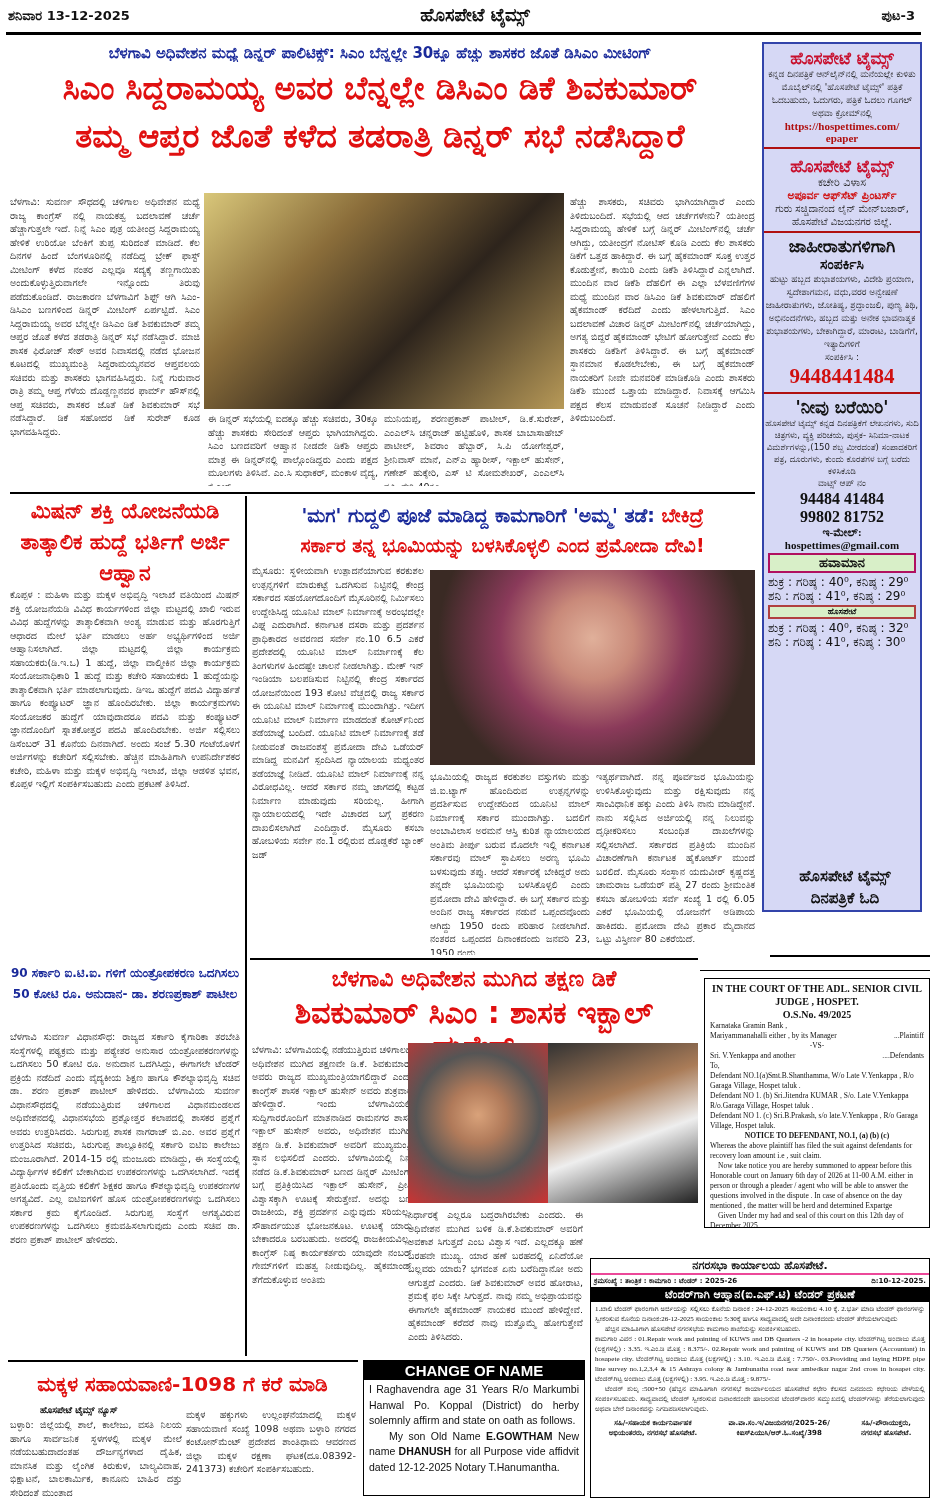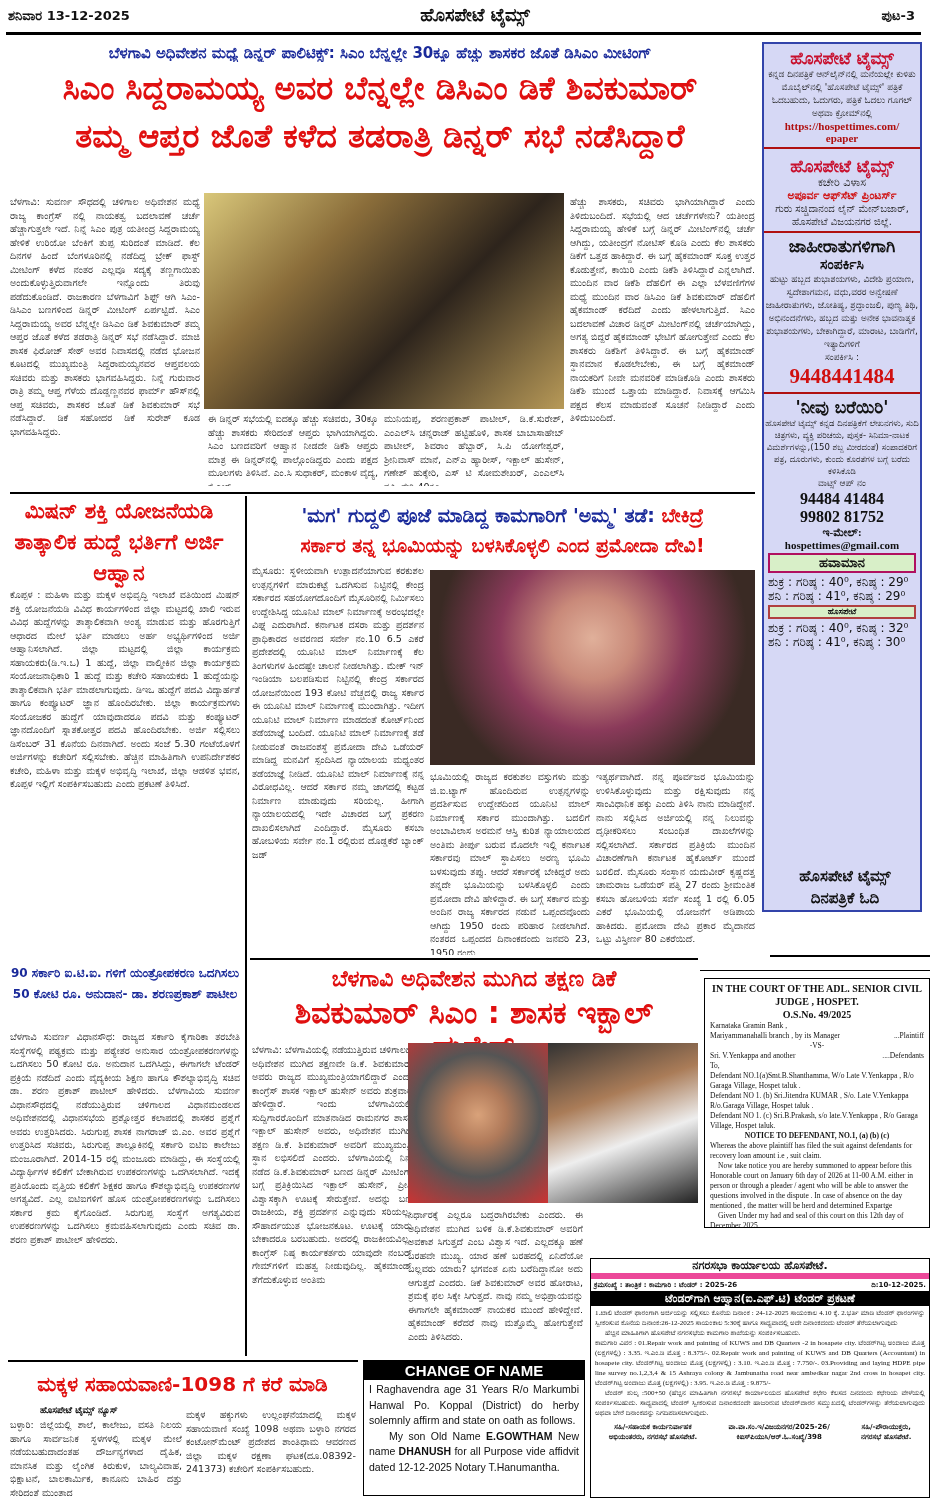--- a/index.html
+++ b/index.html
@@ -34,21 +34,21 @@
   .weather-box.small { font-size: 8px; border-color: #b04040; }
   .weather-row { font-size: 12px; padding-left: 4px; line-height: 14px; }
   .read-promo { left: 770px; top: 865px; width: 150px; text-align: center; font-size: 15px; line-height: 22px; font-weight: bold; }
   
   .court { left: 704px; top: 978px; width: 226px; height: 250px; border: 1.5px solid #000; padding: 3px 5px; font-family: "Liberation Serif", serif; font-size: 7.5px; line-height: 10px; overflow: hidden; }
   .court .ct { text-align: center; font-weight: bold; font-size: 10px; line-height: 13px; }
   .court .center { text-align: center; }
   .court .bold { font-weight: bold; }
   
   .tender { left: 590px; top: 1258px; width: 340px; height: 240px; border: 1.5px solid #000; font-size: 7px; line-height: 10px; overflow: hidden; }
-  .tender .t-head { text-align: center; font-weight: bold; font-size: 11px; border-bottom: 6px solid #ec4899; padding: 2px; }
+  .tender .t-head { text-align: center; font-weight: bold; font-size: 11px; border-bottom: 2px solid #ec4899; padding: 2px; }
   .tender .t-meta { display: flex; justify-content: space-between; font-weight: bold; padding: 1px 3px; border-bottom: 1px solid #000; }
   .tender .t-banner { background: #000; color: #fff; text-align: center; font-weight: bold; font-size: 11px; padding: 2px; }
   .tender .t-body { padding: 2px 4px; text-align: justify; font-family: "Liberation Serif", serif; }
   .tender .t-sign { display: flex; justify-content: space-around; text-align: center; padding: 2px; font-weight: bold; }
   
   .con { left: 363px; top: 1360px; width: 222px; height: 136px; border: 1.5px solid #000; font-family: "Liberation Sans", sans-serif; }
   .con .con-title { background: #000; color: #fff; text-align: center; font-weight: bold; font-size: 15px; padding: 1px 0; }
   .con .con-body { padding: 2px 5px; font-size: 10.5px; line-height: 15.5px; text-align: justify; }
   .section-title-red { font-weight: bold; color: #e01010; text-align: center; }
   .section-title-blue { font-weight: bold; color: #1a2a9a; text-align: center; }
@@ -66,21 +66,21 @@
 <div class="abs headline" style="top:112px;">ತಮ್ಮ ಆಪ್ತರ ಜೊತೆ ಕಳೆದ ತಡರಾತ್ರಿ ಡಿನ್ನರ್ ಸಭೆ ನಡೆಸಿದ್ದಾರೆ</div>
 
 <div class="abs body-text" style="left:10px; top:195px; width:190px; height:290px;">ಬೆಳಗಾವಿ: ಸುವರ್ಣ ಸೌಧದಲ್ಲಿ ಚಳಿಗಾಲ ಅಧಿವೇಶನ ಮಧ್ಯೆ ರಾಜ್ಯ ಕಾಂಗ್ರೆಸ್ ನಲ್ಲಿ ನಾಯಕತ್ವ ಬದಲಾವಣೆ ಚರ್ಚೆ ಹೆಚ್ಚಾಗುತ್ತಲೇ ಇದೆ. ನಿನ್ನೆ ಸಿಎಂ ಪುತ್ರ ಯತೀಂದ್ರ ಸಿದ್ದರಾಮಯ್ಯ ಹೇಳಿಕೆ ಉರಿಯೋ ಬೆಂಕಿಗೆ ತುಪ್ಪ ಸುರಿದಂತೆ ಮಾಡಿದೆ. ಕೆಲ ದಿನಗಳ ಹಿಂದೆ ಬೆಂಗಳೂರಿನಲ್ಲಿ ನಡೆದಿದ್ದ ಬ್ರೇಕ್ ಫಾಸ್ಟ್ ಮೀಟಿಂಗ್ ಕಳೆದ ನಂತರ ಎಲ್ಲವೂ ಸದ್ಯಕ್ಕೆ ತಣ್ಣಗಾಯಿತು ಅಂದುಕೊಳ್ಳುತ್ತಿರುವಾಗಲೇ ಇನ್ನೊಂದು ತಿರುವು ಪಡೆದುಕೊಂಡಿದೆ. ರಾಜಕಾರಣ ಬೆಳಗಾವಿಗೆ ಶಿಫ್ಟ್ ಆಗಿ ಸಿಎಂ-ಡಿಸಿಎಂ ಬಣಗಳಿಂದ ಡಿನ್ನರ್ ಮೀಟಿಂಗ್ ಏರ್ಪಟ್ಟಿದೆ. ಸಿಎಂ ಸಿದ್ದರಾಮಯ್ಯ ಅವರ ಬೆನ್ನಲ್ಲೇ ಡಿಸಿಎಂ ಡಿಕೆ ಶಿವಕುಮಾರ್ ತಮ್ಮ ಆಪ್ತರ ಜೊತೆ ಕಳೆದ ತಡರಾತ್ರಿ ಡಿನ್ನರ್ ಸಭೆ ನಡೆಸಿದ್ದಾರೆ. ಮಾಜಿ ಶಾಸಕ ಫಿರೋಜ್ ಸೇಠ್ ಅವರ ನಿವಾಸದಲ್ಲಿ ನಡೆದ ಭೋಜನ ಕೂಟದಲ್ಲಿ ಮುಖ್ಯಮಂತ್ರಿ ಸಿದ್ದರಾಮಯ್ಯನವರ ಆಪ್ತವಲಯ ಸಚಿವರು ಮತ್ತು ಶಾಸಕರು ಭಾಗವಹಿಸಿದ್ದರು. ನಿನ್ನೆ ಗುರುವಾರ ರಾತ್ರಿ ತಮ್ಮ ಆಪ್ತ ಗೆಳೆಯ ದೊಡ್ಡಣ್ಣನವರ ಫಾರ್ಮ್ ಹೌಸ್‌ನಲ್ಲಿ ಆಪ್ತ ಸಚಿವರು, ಶಾಸಕರ ಜೊತೆ ಡಿಕೆ ಶಿವಕುಮಾರ್ ಸಭೆ ನಡೆಸಿದ್ದಾರೆ. ಡಿಕೆ ಸಹೋದರ ಡಿಕೆ ಸುರೇಶ್ ಕೂಡ ಭಾಗವಹಿಸಿದ್ದರು.</div>
 <div class="abs photo photo-dinner" style="left:204px; top:193px; width:360px; height:216px;"></div>
 <div class="abs body-text" style="left:208px; top:412px; width:170px; height:74px;">ಈ ಡಿನ್ನರ್ ಸಭೆಯಲ್ಲಿ ಐದಕ್ಕೂ ಹೆಚ್ಚು ಸಚಿವರು, 30ಕ್ಕೂ ಹೆಚ್ಚು ಶಾಸಕರು ಸೇರಿದಂತೆ ಆಪ್ತರು ಭಾಗಿಯಾಗಿದ್ದರು. ಸಿಎಂ ಬಣದವರಿಗೆ ಆಹ್ವಾನ ನೀಡದೇ ಡಿಕೆಶಿ ಆಪ್ತರು ಮಾತ್ರ ಈ ಡಿನ್ನರ್‌ನಲ್ಲಿ ಪಾಲ್ಗೊಂಡಿದ್ದರು ಎಂದು ಪಕ್ಷದ ಮೂಲಗಳು ತಿಳಿಸಿವೆ. ಎಂ.ಸಿ ಸುಧಾಕರ್, ಮಂಕಾಳ ವೈದ್ಯ, ಕೆ.ಎಚ್.</div>
 <div class="abs body-text" style="left:384px; top:412px; width:180px; height:74px;">ಮುನಿಯಪ್ಪ, ಶರಣಪ್ರಕಾಶ್ ಪಾಟೀಲ್, ಡಿ.ಕೆ.ಸುರೇಶ್, ಎಂಎಲ್‌ಸಿ ಚನ್ನರಾಜ್ ಹಟ್ಟಿಹೊಳಿ, ಶಾಸಕ ಬಾಬಾಸಾಹೇಬ್ ಪಾಟೀಲ್, ಶಿವರಾಂ ಹೆಬ್ಬಾರ್, ಸಿ.ಪಿ ಯೋಗೇಶ್ವರ್, ಶ್ರೀನಿವಾಸ್ ಮಾನೆ, ಎನ್‌ಎ ಹ್ಯಾರೀಸ್, ಇಕ್ಬಾಲ್ ಹುಸೇನ್, ಗಣೇಶ್ ಹುಕ್ಕೇರಿ, ಎಸ್ ಟಿ ಸೋಮಶೇಖರ್, ಎಂಎಲ್‌ಸಿ ರವಿ, ಸೇರಿ 40ಕ್ಕೂ</div>
 <div class="abs body-text" style="left:570px; top:195px; width:185px; height:290px;">ಹೆಚ್ಚು ಶಾಸಕರು, ಸಚಿವರು ಭಾಗಿಯಾಗಿದ್ದಾರೆ ಎಂದು ತಿಳಿದುಬಂದಿದೆ. ಸಭೆಯಲ್ಲಿ ಆದ ಚರ್ಚೆಗಳೇನು? ಯತೀಂದ್ರ ಸಿದ್ದರಾಮಯ್ಯ ಹೇಳಿಕೆ ಬಗ್ಗೆ ಡಿನ್ನರ್ ಮೀಟಿಂಗ್‌ನಲ್ಲಿ ಚರ್ಚೆ ಆಗಿದ್ದು, ಯತೀಂದ್ರಗೆ ನೋಟಿಸ್ ಕೊಡಿ ಎಂದು ಕೆಲ ಶಾಸಕರು ಡಿಕೆಗೆ ಒತ್ತಡ ಹಾಕಿದ್ದಾರೆ. ಈ ಬಗ್ಗೆ ಹೈಕಮಾಂಡ್ ಸೂಕ್ತ ಉತ್ತರ ಕೊಡುತ್ತೇನೆ, ಕಾಯಿರಿ ಎಂದು ಡಿಕೆಶಿ ತಿಳಿಸಿದ್ದಾರೆ ಎನ್ನಲಾಗಿದೆ. ಮುಂದಿನ ವಾರ ಡಿಕೆಶಿ ದೆಹಲಿಗೆ ಈ ಎಲ್ಲಾ ಬೆಳವಣಿಗೆಗಳ ಮಧ್ಯೆ ಮುಂದಿನ ವಾರ ಡಿಸಿಎಂ ಡಿಕೆ ಶಿವಕುಮಾರ್ ದೆಹಲಿಗೆ ಹೈಕಮಾಂಡ್ ಕರೆದಿದೆ ಎಂದು ಹೇಳಲಾಗುತ್ತಿದೆ. ಸಿಎಂ ಬದಲಾವಣೆ ವಿಚಾರ ಡಿನ್ನರ್ ಮೀಟಿಂಗ್‌ನಲ್ಲಿ ಚರ್ಚೆಯಾಗಿದ್ದು, ಅಗತ್ಯ ಬಿದ್ದರೆ ಹೈಕಮಾಂಡ್ ಭೇಟಿಗೆ ಹೋಗುತ್ತೇವೆ ಎಂದು ಕೆಲ ಶಾಸಕರು ಡಿಕೆಶಿಗೆ ತಿಳಿಸಿದ್ದಾರೆ. ಈ ಬಗ್ಗೆ ಹೈಕಮಾಂಡ್ ಸ್ಥಾನಮಾನ ಕೊಡಲೇಬೇಕು, ಈ ಬಗ್ಗೆ ಹೈಕಮಾಂಡ್ ನಾಯಕರಿಗೆ ನೀವೇ ಮನವರಿಕೆ ಮಾಡಿಕೊಡಿ ಎಂದು ಶಾಸಕರು ಡಿಕೆಶಿ ಮುಂದೆ ಒತ್ತಾಯ ಮಾಡಿದ್ದಾರೆ. ನಿವಾಸಕ್ಕೆ ಆಗಮಿಸಿ ಪಕ್ಷದ ಕೆಲಸ ಮಾಡುವಂತೆ ಸೂಚನೆ ನೀಡಿದ್ದಾರೆ ಎಂದು ತಿಳಿದುಬಂದಿದೆ.</div>
 
 <div class="abs col-rule-h" style="left:10px; top:492px; width:745px;"></div>
 
-<div class="abs section-title-red" style="left:4px; top:496px; width:230px; font-size:21px; line-height:31px;">ಮಿಷನ್ ಶಕ್ತಿ ಯೋಜನೆಯಡಿ ತಾತ್ಕಾಲಿಕ ಹುದ್ದೆ ಭರ್ತಿಗೆ ಅರ್ಜಿ ಆಹ್ವಾನ</div>
+<div class="abs section-title-red" style="left:10px; top:496px; width:230px; font-size:21px; line-height:31px;">ಮಿಷನ್ ಶಕ್ತಿ ಯೋಜನೆಯಡಿ ತಾತ್ಕಾಲಿಕ ಹುದ್ದೆ ಭರ್ತಿಗೆ ಅರ್ಜಿ ಆಹ್ವಾನ</div>
 <div class="abs body-text" style="left:10px; top:588px; width:230px; height:370px;">ಕೊಪ್ಪಳ : ಮಹಿಳಾ ಮತ್ತು ಮಕ್ಕಳ ಅಭಿವೃದ್ಧಿ ಇಲಾಖೆ ವತಿಯಿಂದ ಮಿಷನ್ ಶಕ್ತಿ ಯೋಜನೆಯಡಿ ವಿವಿಧ ಕಾರ್ಯಗಳಿಂದ ಜಿಲ್ಲಾ ಮಟ್ಟದಲ್ಲಿ ಖಾಲಿ ಇರುವ ವಿವಿಧ ಹುದ್ದೆಗಳನ್ನು ತಾತ್ಕಾಲಿಕವಾಗಿ ಅಂತ್ಯ ಮಾಡುವ ಮತ್ತು ಹೊರಗುತ್ತಿಗೆ ಆಧಾರದ ಮೇಲೆ ಭರ್ತಿ ಮಾಡಲು ಅರ್ಹ ಅಭ್ಯರ್ಥಿಗಳಿಂದ ಅರ್ಜಿ ಆಹ್ವಾನಿಸಲಾಗಿದೆ. ಜಿಲ್ಲಾ ಮಟ್ಟದಲ್ಲಿ ಜಿಲ್ಲಾ ಕಾರ್ಯಕ್ರಮ ಸಹಾಯಕರು(ಡಿ.ಇ.ಒ) 1 ಹುದ್ದೆ, ಜಿಲ್ಲಾ ವಾಲ್ಮೀಕಿನ ಜಿಲ್ಲಾ ಕಾರ್ಯಕ್ರಮ ಸಂಯೋಜನಾಧಿಕಾರಿ 1 ಹುದ್ದೆ ಮತ್ತು ಕಚೇರಿ ಸಹಾಯಕರು 1 ಹುದ್ದೆಯನ್ನು ತಾತ್ಕಾಲಿಕವಾಗಿ ಭರ್ತಿ ಮಾಡಲಾಗುವುದು. ಡಿಇಒ ಹುದ್ದೆಗೆ ಪದವಿ ವಿದ್ಯಾರ್ಹತೆ ಹಾಗೂ ಕಂಪ್ಯೂಟರ್ ಜ್ಞಾನ ಹೊಂದಿರಬೇಕು. ಜಿಲ್ಲಾ ಕಾರ್ಯಕ್ರಮಗಳು ಸಂಯೋಜಕರ ಹುದ್ದೆಗೆ ಯಾವುದಾದರೂ ಪದವಿ ಮತ್ತು ಕಂಪ್ಯೂಟರ್ ಜ್ಞಾನದೊಂದಿಗೆ ಸ್ನಾತಕೋತ್ತರ ಪದವಿ ಹೊಂದಿರಬೇಕು. ಅರ್ಜಿ ಸಲ್ಲಿಸಲು ಡಿಸೆಂಬರ್ 31 ಕೊನೆಯ ದಿನವಾಗಿದೆ. ಅಂದು ಸಂಜೆ 5.30 ಗಂಟೆಯೊಳಗೆ ಅರ್ಜಿಗಳನ್ನು ಕಚೇರಿಗೆ ಸಲ್ಲಿಸಬೇಕು. ಹೆಚ್ಚಿನ ಮಾಹಿತಿಗಾಗಿ ಉಪನಿರ್ದೇಶಕರ ಕಚೇರಿ, ಮಹಿಳಾ ಮತ್ತು ಮಕ್ಕಳ ಅಭಿವೃದ್ಧಿ ಇಲಾಖೆ, ಜಿಲ್ಲಾ ಆಡಳಿತ ಭವನ, ಕೊಪ್ಪಳ ಇಲ್ಲಿಗೆ ಸಂಪರ್ಕಿಸಬಹುದು ಎಂದು ಪ್ರಕಟಣೆ ತಿಳಿಸಿದೆ.</div>
 
 <div class="abs section-title-blue" style="left:10px; top:963px; width:230px; font-size:12px; line-height:21px;">90 ಸರ್ಕಾರಿ ಐ.ಟಿ.ಐ. ಗಳಿಗೆ ಯಂತ್ರೋಪಕರಣ ಒದಗಿಸಲು 50 ಕೋಟಿ ರೂ. ಅನುದಾನ- ಡಾ. ಶರಣಪ್ರಕಾಶ್ ಪಾಟೀಲ</div>
 <div class="abs body-text" style="left:10px; top:1030px; width:230px; height:325px;">ಬೆಳಗಾವಿ ಸುವರ್ಣ ವಿಧಾನಸೌಧ: ರಾಜ್ಯದ ಸರ್ಕಾರಿ ಕೈಗಾರಿಕಾ ತರಬೇತಿ ಸಂಸ್ಥೆಗಳಲ್ಲಿ ಪಠ್ಯಕ್ರಮ ಮತ್ತು ಪಠ್ಯೇತರ ಅನುಸಾರ ಯಂತ್ರೋಪಕರಣಗಳನ್ನು ಒದಗಿಸಲು 50 ಕೋಟಿ ರೂ. ಅನುದಾನ ಒದಗಿಸಿದ್ದು, ಈಗಾಗಲೇ ಟೆಂಡರ್ ಪ್ರಕ್ರಿಯೆ ನಡೆದಿದೆ ಎಂದು ವೈದ್ಯಕೀಯ ಶಿಕ್ಷಣ ಹಾಗೂ ಕೌಶಲ್ಯಾಭಿವೃದ್ಧಿ ಸಚಿವ ಡಾ. ಶರಣ ಪ್ರಕಾಶ್ ಪಾಟೀಲ್ ಹೇಳಿದರು. ಬೆಳಗಾವಿಯ ಸುವರ್ಣ ವಿಧಾನಸೌಧದಲ್ಲಿ ನಡೆಯುತ್ತಿರುವ ಚಳಿಗಾಲದ ವಿಧಾನಮಂಡಲದ ಅಧಿವೇಶನದಲ್ಲಿ ವಿಧಾನಸಭೆಯ ಪ್ರಶ್ನೋತ್ತರ ಕಲಾಪದಲ್ಲಿ ಶಾಸಕರ ಪ್ರಶ್ನೆಗೆ ಅವರು ಉತ್ತರಿಸಿದರು. ಸಿರುಗುಪ್ಪ ಶಾಸಕ ನಾಗರಾಜ್ ಬಿ.ಎಂ. ಅವರ ಪ್ರಶ್ನೆಗೆ ಉತ್ತರಿಸಿದ ಸಚಿವರು, ಸಿರುಗುಪ್ಪ ತಾಲ್ಲೂಕಿನಲ್ಲಿ ಸರ್ಕಾರಿ ಐಟಿಐ ಕಾಲೇಜು ಮಂಜೂರಾಗಿದೆ. 2014-15 ರಲ್ಲಿ ಮಂಜೂರು ಮಾಡಿದ್ದು, ಈ ಸಂಸ್ಥೆಯಲ್ಲಿ ವಿದ್ಯಾರ್ಥಿಗಳ ಕಲಿಕೆಗೆ ಬೇಕಾಗಿರುವ ಉಪಕರಣಗಳನ್ನು ಒದಗಿಸಲಾಗಿದೆ. ಇದಕ್ಕೆ ಪ್ರತಿಯೊಂದು ವೃತ್ತಿಯ ಕಲಿಕೆಗೆ ಶಿಕ್ಷಕರ ಹಾಗೂ ಕೌಶಲ್ಯಾಭಿವೃದ್ಧಿ ಉಪಕರಣಗಳ ಅಗತ್ಯವಿದೆ. ಎಲ್ಲ ಐಟಿಐಗಳಿಗೆ ಹೊಸ ಯಂತ್ರೋಪಕರಣಗಳನ್ನು ಒದಗಿಸಲು ಸರ್ಕಾರ ಕ್ರಮ ಕೈಗೊಂಡಿದೆ. ಸಿರುಗುಪ್ಪ ಸಂಸ್ಥೆಗೆ ಅಗತ್ಯವಿರುವ ಉಪಕರಣಗಳನ್ನು ಒದಗಿಸಲು ಕ್ರಮವಹಿಸಲಾಗುವುದು ಎಂದು ಸಚಿವ ಡಾ. ಶರಣ ಪ್ರಕಾಶ್ ಪಾಟೀಲ್ ಹೇಳಿದರು.</div>
 
 <div class="abs col-rule-v" style="left:245px; top:496px; height:860px;"></div>
 
 <div class="abs" style="left:250px; top:500px; width:505px; text-align:center; font-weight:bold; font-size:19px; line-height:30px;">
   <span style="color:#1a2a9a;">'ಮಗ' ಗುದ್ದಲಿ ಪೂಜೆ ಮಾಡಿದ್ದ ಕಾಮಗಾರಿಗೆ 'ಅಮ್ಮ' ತಡೆ:</span>
   <span style="color:#e01010;">ಬೇಕಿದ್ರೆ</span><br>
@@ -157,21 +157,21 @@
 </div>
 <div class="abs col-rule-h" style="left:770px; top:955px; width:160px;"></div>
 <div class="abs" style="left:700px; top:970px; width:230px; height:1px; background:#000;"></div>
 
 <div class="abs court">
   <div class="ct">IN THE COURT OF THE ADL. SENIOR CIVIL</div>
   <div class="ct">JUDGE , HOSPET.</div>
   <div class="ct">O.S.No. 49/2025</div>
   <div>Karnataka Gramin Bank ,</div>
   <div style="display:flex; justify-content:space-between;">
-      <span>Mariyammanahalli branch , by its Manager</span>
+      <span>Mariyammanahalli either , by its Manager</span>
       <span>...Plaintiff</span>
     </div>
   <div class="center">-VS-</div>
   <div style="display:flex; justify-content:space-between;">
       <span>Sri. V.Yenkappa and another</span>
       <span>....Defendants</span>
     </div>
   <div>To,</div>
   <div>Defendant NO.1(a)Smt.B.Shanthamma, W/o Late V.Yenkappa , R/o Garaga Village, Hospet taluk .</div>
   <div>Defendant NO 1. (b) Sri.Jitendra KUMAR , S/o. Late V.Yenkappa R/o.Garaga Village, Hospet taluk .</div>

